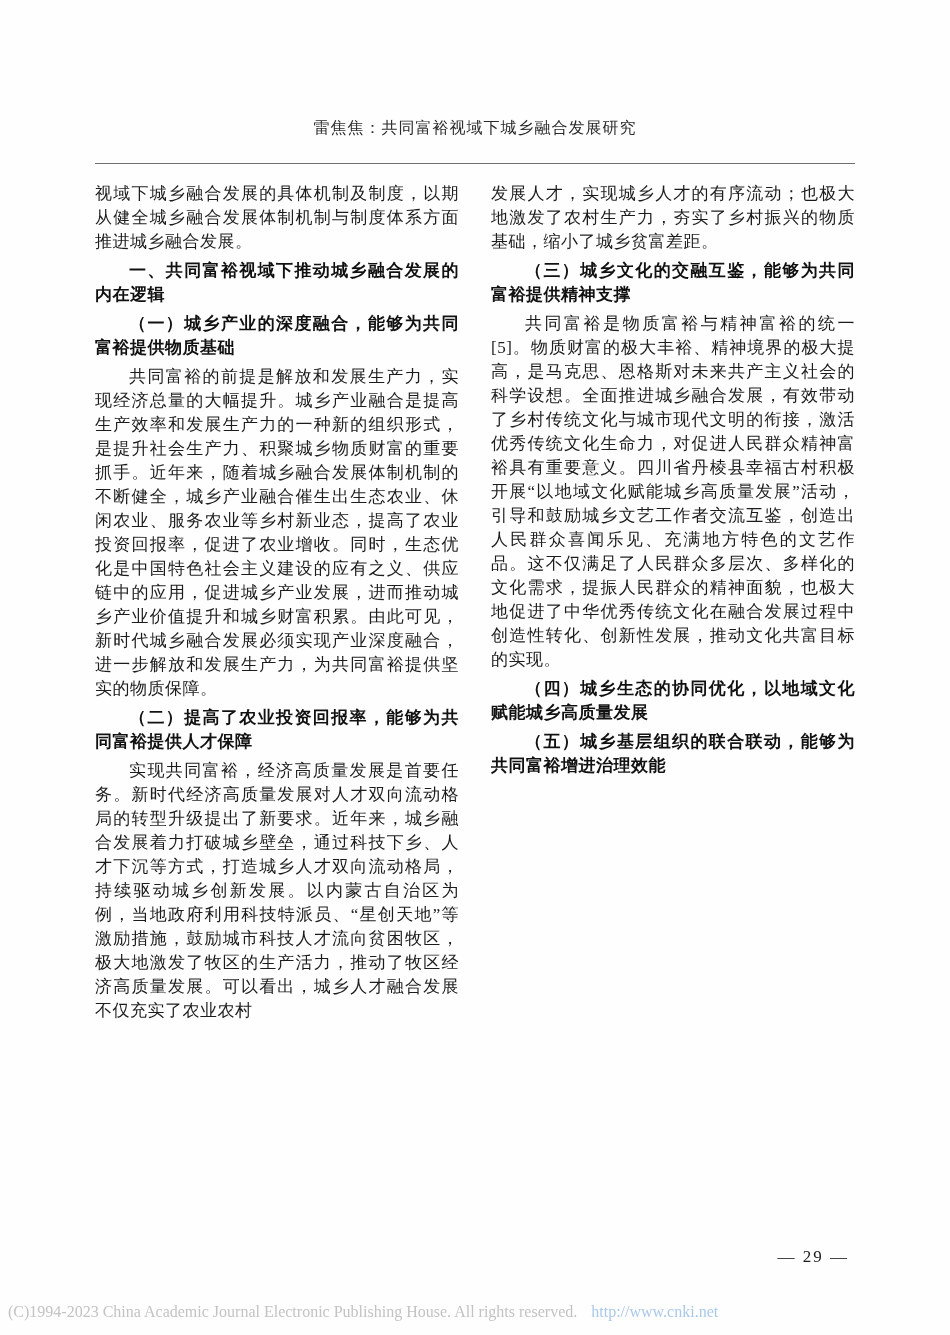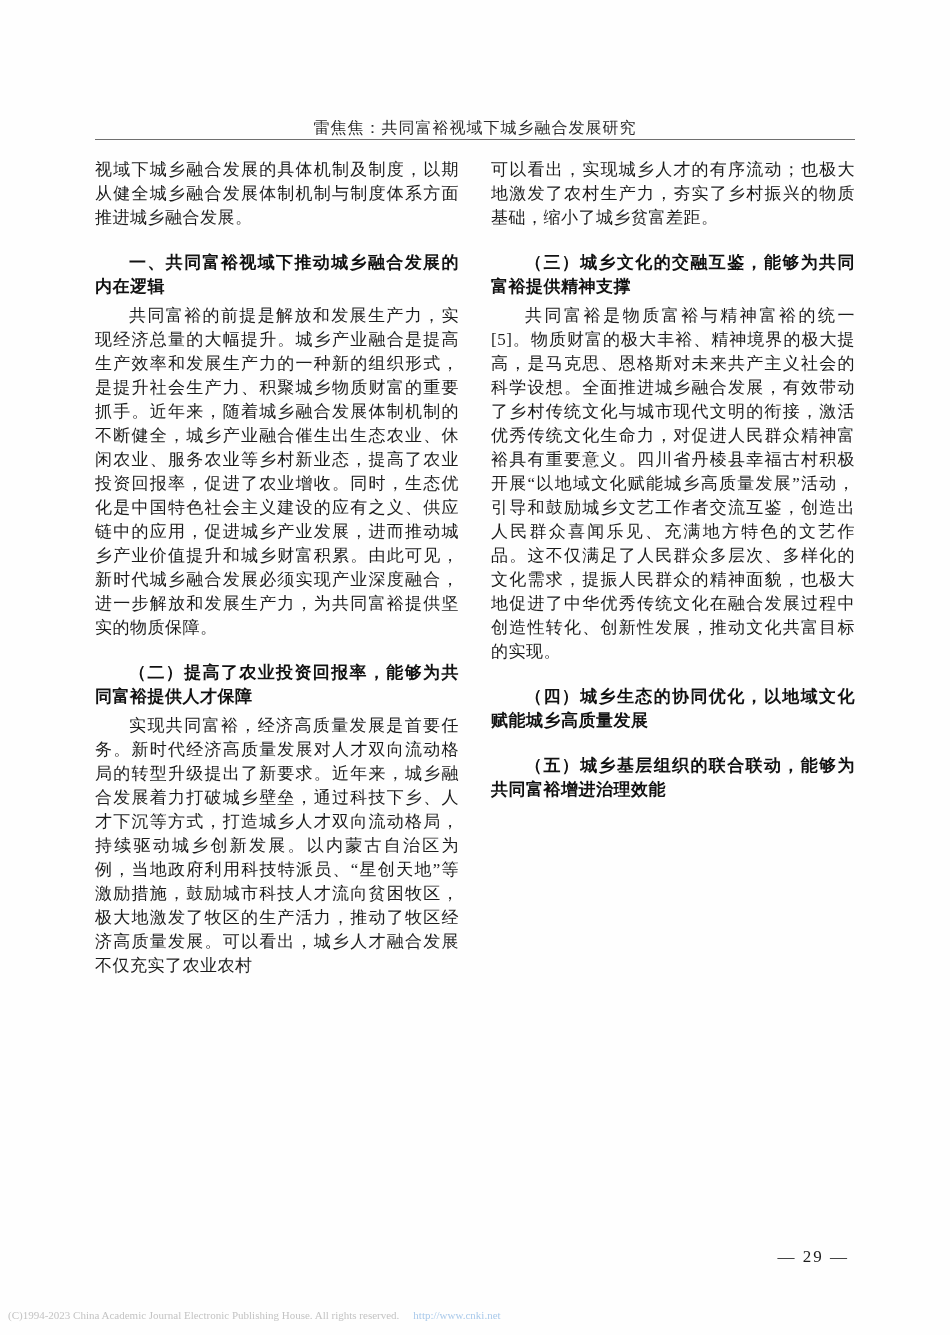--- a/index.html
+++ b/index.html
@@ -13,21 +13,21 @@
     height: 1335px;
     background: #fefefe;
     font-family: "Liberation Serif", "DejaVu Serif", serif;
     color: #1c1c1c;
     overflow: hidden;
     box-sizing: border-box;
   }
   .header {
     margin: 0 95px;
     padding-top: 118px;
-    padding-bottom: 0;
+    padding-bottom: 24px;
     text-align: center;
     font-size: 16px;
     letter-spacing: 1px;
     color: #2a2a2a;
     border-bottom: 1px solid #6f6f6f;
   }
   .columns {
     margin: 18px 95px 0 95px;
     display: flex;
     gap: 32px;
@@ -43,37 +43,37 @@
     text-align: justify;
     text-justify: inter-ideograph;
     letter-spacing: 0.5px;
   }
   .col p.body { text-indent: 2em; }
   .col p.body-noindent { text-indent: 0; }
   .col p.heading1,
   .col p.heading2 {
     font-weight: bold;
     text-indent: 2em;
-    margin-top: 21px;
+    margin-top: 5px;
     margin-bottom: 5px;
     color: #111;
   }
   .pagenum {
     position: absolute;
     right: 101px;
     bottom: 68px;
     font-size: 17px;
     letter-spacing: 2px;
     color: #1c1c1c;
   }
   .footer {
     position: absolute;
     left: 8px;
     bottom: 14px;
-    font-size: 11px;
+    font-size: 16px;
     color: #c3c3c3;
     white-space: nowrap;
     margin-top: 14px;
   }
   .footer a {
     color: #a9c9ea;
     text-decoration: none;
     margin-left: 14px;
     cursor: pointer;
   }
@@ -84,26 +84,27 @@
 <div class="page">
 
   <div class="header">
     <span>雷焦焦：共同富裕视域下城乡融合发展研究</span>
   </div>
 
   <div class="columns">
     <div class="col" id="col-left">
         <p class="body-noindent">视域下城乡融合发展的具体机制及制度，以期从健全城乡融合发展体制机制与制度体系方面推进城乡融合发展。</p>
         <p class="heading1">一、共同富裕视域下推动城乡融合发展的内在逻辑</p>
+        <p class="heading2">（一）城乡产业的深度融合，能够为共同富裕提供物质基础</p>
         <p class="body">共同富裕的前提是解放和发展生产力，实现经济总量的大幅提升。城乡产业融合是提高生产效率和发展生产力的一种新的组织形式，是提升社会生产力、积聚城乡物质财富的重要抓手。近年来，随着城乡融合发展体制机制的不断健全，城乡产业融合催生出生态农业、休闲农业、服务农业等乡村新业态，提高了农业投资回报率，促进了农业增收。同时，生态优化是中国特色社会主义建设的应有之义、供应链中的应用，促进城乡产业发展，进而推动城乡产业价值提升和城乡财富积累。由此可见，新时代城乡融合发展必须实现产业深度融合，进一步解放和发展生产力，为共同富裕提供坚实的物质保障。</p>
         <p class="heading2">（二）提高了农业投资回报率，能够为共同富裕提供人才保障</p>
         <p class="body">实现共同富裕，经济高质量发展是首要任务。新时代经济高质量发展对人才双向流动格局的转型升级提出了新要求。近年来，城乡融合发展着力打破城乡壁垒，通过科技下乡、人才下沉等方式，打造城乡人才双向流动格局，持续驱动城乡创新发展。以内蒙古自治区为例，当地政府利用科技特派员、“星创天地”等激励措施，鼓励城市科技人才流向贫困牧区，极大地激发了牧区的生产活力，推动了牧区经济高质量发展。可以看出，城乡人才融合发展不仅充实了农业农村</p>
       </div>
     <div class="col" id="col-right">
-        <p class="body-noindent">可以看出，实现城乡人才的有序流动；也极大地激发了农村生产力，夯实了乡村振兴的物质基础，缩小了城乡贫富差距。</p>
+        <p class="body-noindent">发展人才，实现城乡人才的有序流动；也极大地激发了农村生产力，夯实了乡村振兴的物质基础，缩小了城乡贫富差距。</p>
         <p class="heading2">（三）城乡文化的交融互鉴，能够为共同富裕提供精神支撑</p>
         <p class="body">共同富裕是物质富裕与精神富裕的统一[5]。物质财富的极大丰裕、精神境界的极大提高，是马克思、恩格斯对未来共产主义社会的科学设想。全面推进城乡融合发展，有效带动了乡村传统文化与城市现代文明的衔接，激活优秀传统文化生命力，对促进人民群众精神富裕具有重要意义。四川省丹棱县幸福古村积极开展“以地域文化赋能城乡高质量发展”活动，引导和鼓励城乡文艺工作者交流互鉴，创造出人民群众喜闻乐见、充满地方特色的文艺作品。这不仅满足了人民群众多层次、多样化的文化需求，提振人民群众的精神面貌，也极大地促进了中华优秀传统文化在融合发展过程中创造性转化、创新性发展，推动文化共富目标的实现。</p>
         <p class="heading2">（四）城乡生态的协同优化，以地域文化赋能城乡高质量发展</p>
         <p class="heading2">（五）城乡基层组织的联合联动，能够为共同富裕增进治理效能</p>
       </div>
   </div>
 
   <div class="pagenum">— 29 —</div>
 
   <div class="footer">

